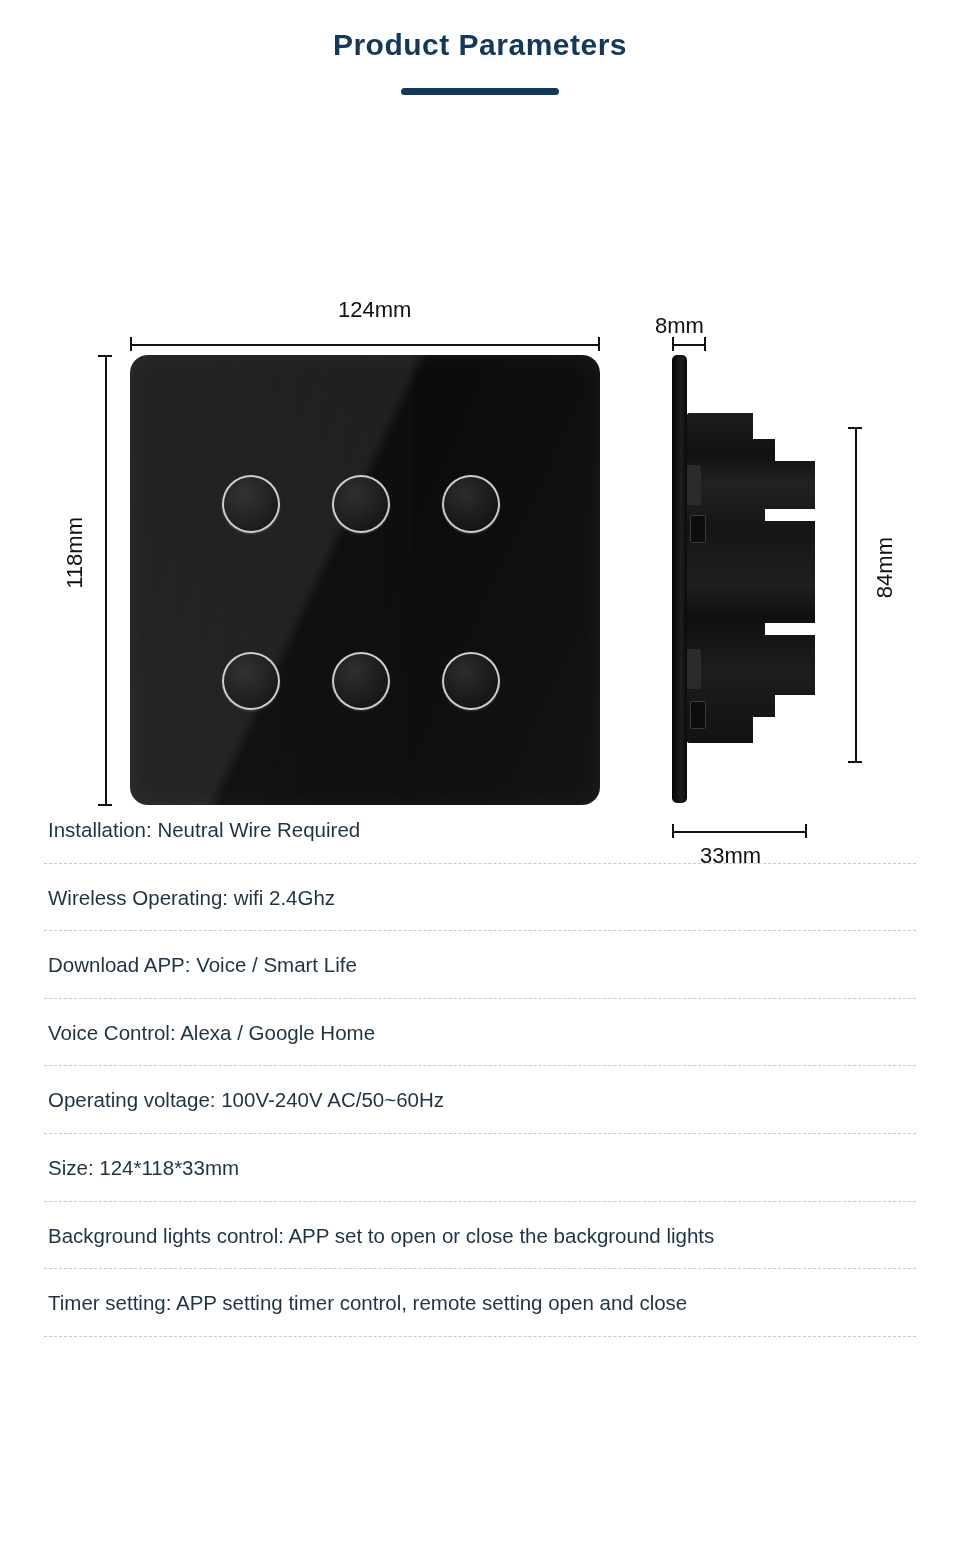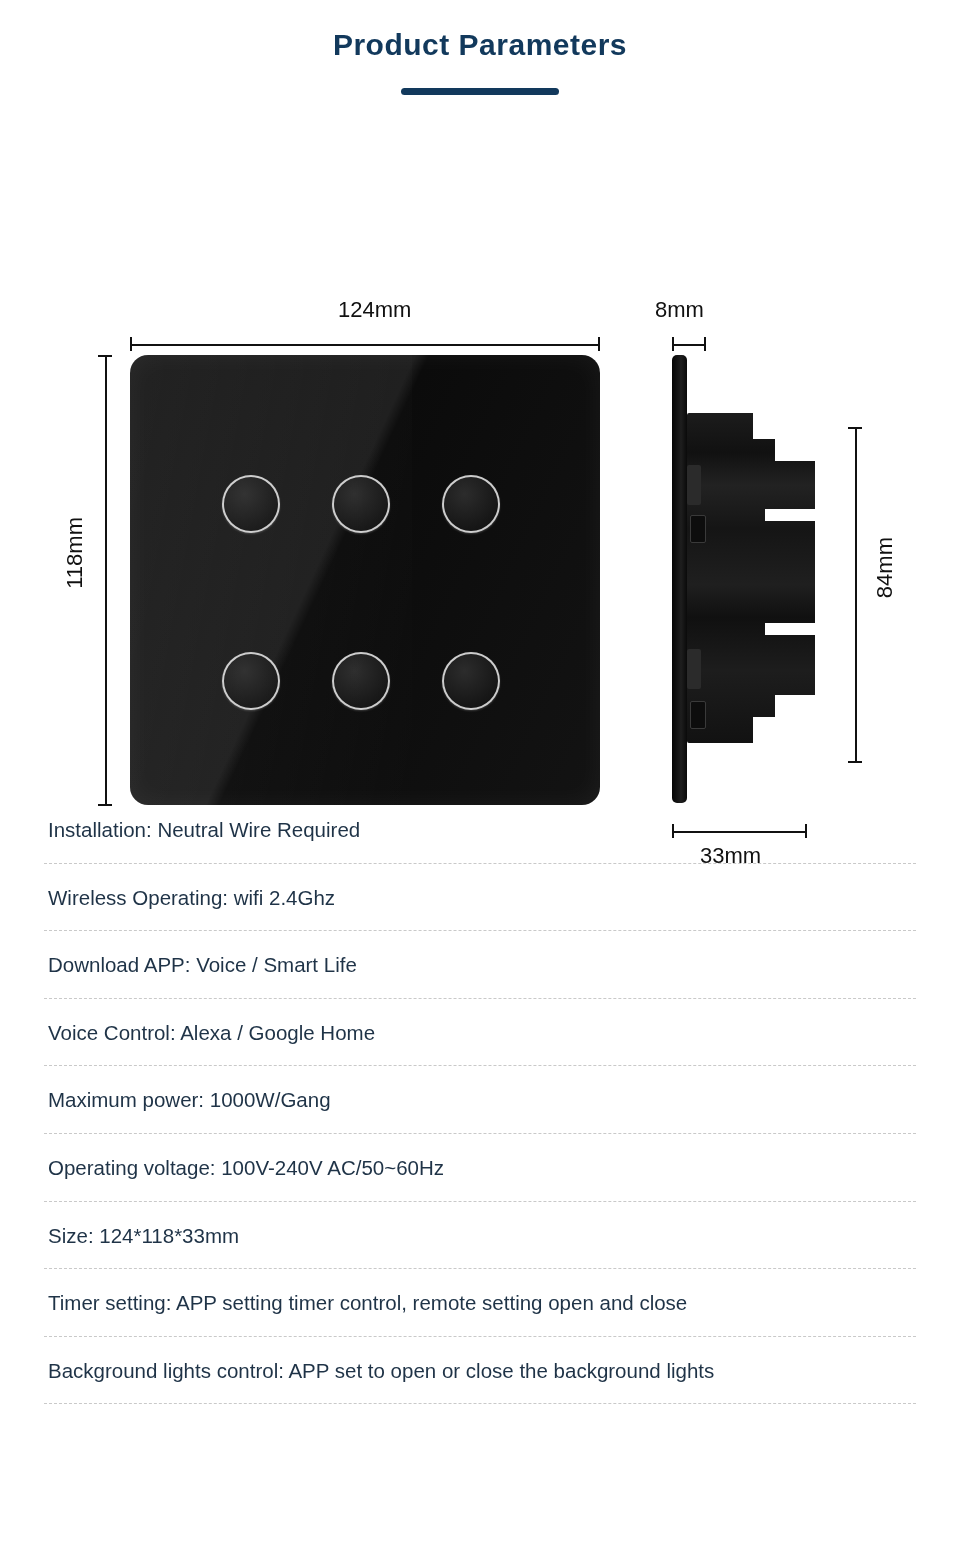--- a/index.html
+++ b/index.html
@@ -202,21 +202,21 @@
       <div class="btn-circle" style="left:312px; top:120px;"></div>
       <div class="btn-circle" style="left:92px; top:297px;"></div>
       <div class="btn-circle" style="left:202px; top:297px;"></div>
       <div class="btn-circle" style="left:312px; top:297px;"></div>
     </div>
   </div>
 
   <div class="dim-line dim-h" style="left:672px; top:227px; width:33px;"></div>
   <div class="tick-v" style="left:672px; top:220px;"></div>
   <div class="tick-v" style="left:704px; top:220px;"></div>
-  <div class="dim-label" style="left:655px; top:180px;">8mm</div>
+  <div class="dim-label" style="left:655px; top:196px;">8mm</div>
 
   <div class="side-wrap" style="top:238px;">
     <div class="side-plate"></div>
     <div class="side-body">
       <div class="notch" style="left:66px; top:0; width:62px; height:26px;"></div>
       <div class="notch" style="left:88px; top:26px; width:40px; height:22px;"></div>
       <div class="notch" style="left:78px; top:96px; width:50px; height:12px;"></div>
       <div class="notch" style="left:78px; top:210px; width:50px; height:12px;"></div>
       <div class="notch" style="left:88px; top:282px; width:40px; height:22px;"></div>
       <div class="notch" style="left:66px; top:304px; width:62px; height:26px;"></div>
@@ -237,18 +237,17 @@
   <div class="tick-v" style="left:805px; top:707px;"></div>
   <div class="dim-label" style="left:700px; top:726px;">33mm</div>
 
 </div>
 
 <div class="specs">
   <div class="spec-row">Installation: Neutral Wire Required</div>
   <div class="spec-row">Wireless Operating: wifi 2.4Ghz</div>
   <div class="spec-row">Download APP: Voice / Smart Life</div>
   <div class="spec-row">Voice Control: Alexa / Google Home</div>
-  <div class="spec-row">Maximum power: 1000W/Gang</div>
   <div class="spec-row">Operating voltage: 100V-240V AC/50~60Hz</div>
   <div class="spec-row">Size: 124*118*33mm</div>
+  <div class="spec-row">Background lights control: APP set to open or close the background lights</div>
   <div class="spec-row">Timer setting: APP setting timer control, remote setting open and close</div>
-  <div class="spec-row">Background lights control: APP set to open or close the background lights</div>
 </div>
 
 </body></html>

